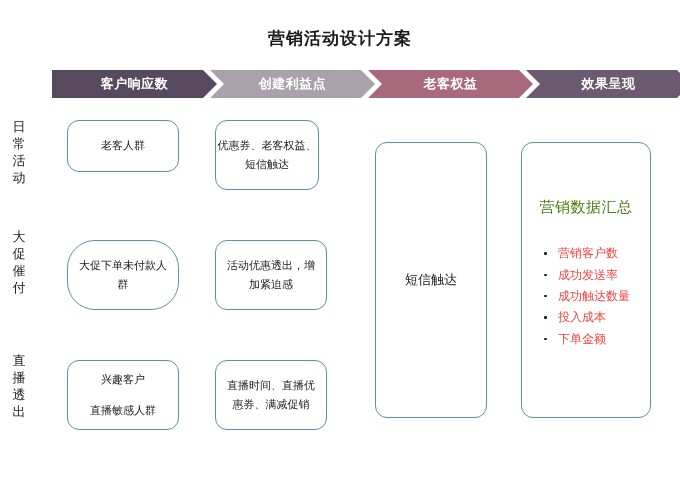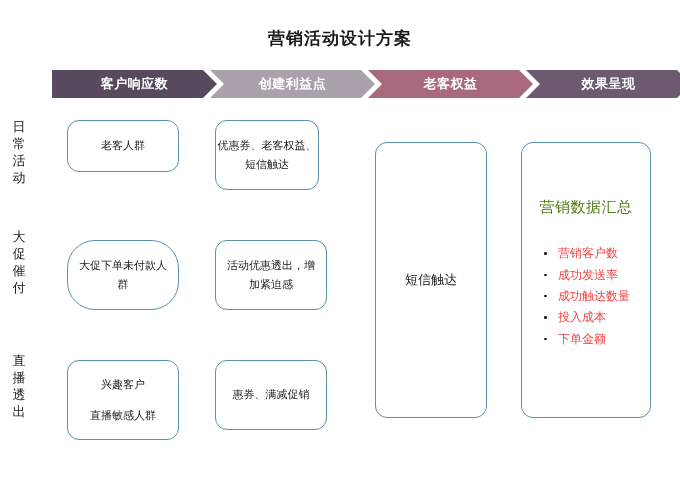--- a/index.html
+++ b/index.html
@@ -162,34 +162,35 @@
     <span>出</span>
   </div>
 
 <div class="card" id="card-c1r1" style="left:67px; top:120px; width:112px; height:52px;">
     <span class="line">老客人群</span>
   </div>
 <div class="card" id="card-c1r2" style="left:67px; top:240px; width:112px; height:70px;border-radius:28px;">
     <span class="line">大促下单未付款人</span>
     <span class="line">群</span>
   </div>
-<div class="card" id="card-c1r3" style="left:67px; top:360px; width:112px; height:80px;gap:12px;">
+<div class="card" id="card-c1r3" style="left:67px; top:360px; width:112px; height:70px;gap:12px;">
     <span class="line">兴趣客户</span>
     <span class="line">直播敏感人群</span>
   </div>
 
 <div class="card" id="card-c2r1" style="left:215px; top:120px; width:104px; height:70px;">
     <span class="line">优惠券、老客权益、</span>
     <span class="line">短信触达</span>
   </div>
 <div class="card" id="card-c2r2" style="left:215px; top:240px; width:112px; height:70px;">
     <span class="line">活动优惠透出，增</span>
     <span class="line">加紧迫感</span>
   </div>
 <div class="card" id="card-c2r3" style="left:215px; top:360px; width:112px; height:70px;">
+    <span class="line">直播时间、直播优</span>
     <span class="line">惠券、满减促销</span>
   </div>
 
 <div class="card card-tall" id="card-c3" style="left:375px; top:142px; width:112px; height:276px;">
     <span class="line">短信触达</span>
   </div>
 
 <div class="card" id="card-summary" style="left:521px; top:142px; width:130px; height:276px;">
   <div id="summary-title">营销数据汇总</div>
   <ul id="summary-list">

